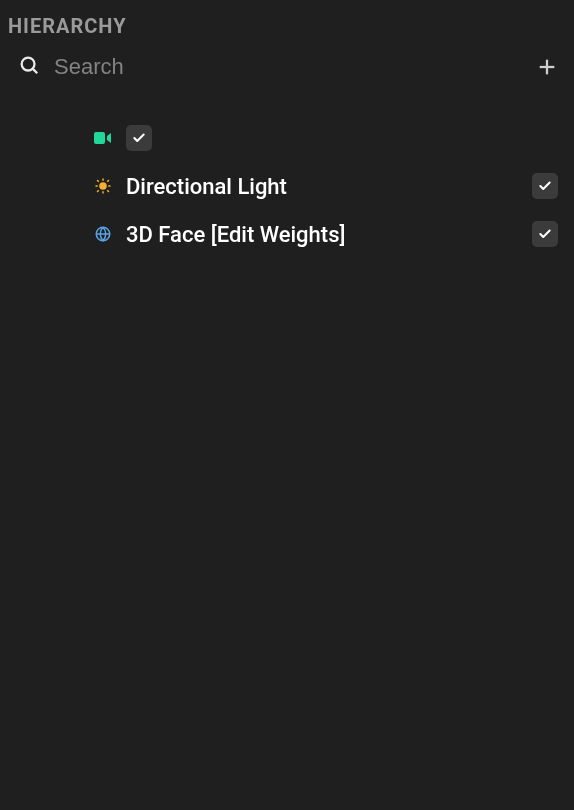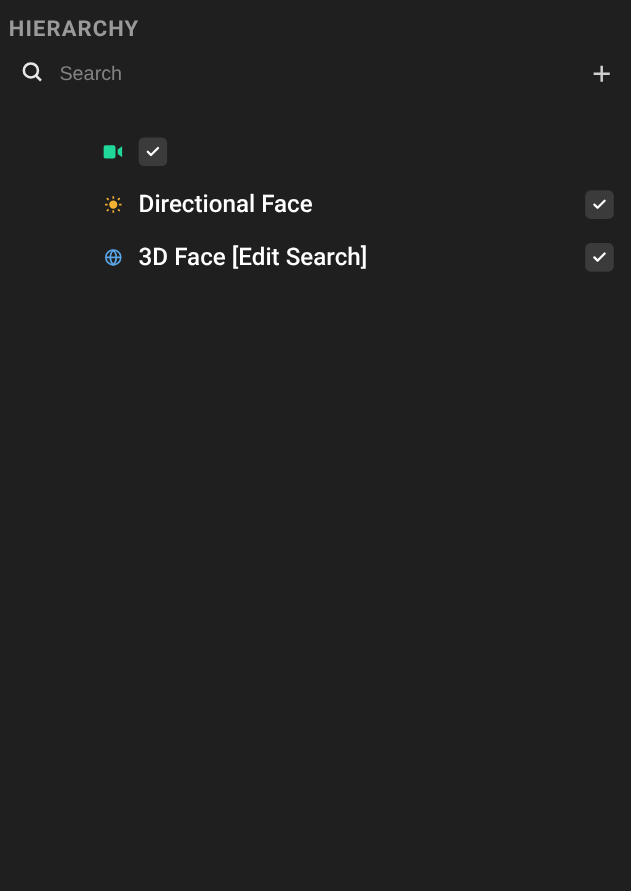--- a/index.html
+++ b/index.html
@@ -29,21 +29,21 @@
     }
     .search-icon {
       flex-shrink: 0;
     }
     .search-input {
       flex: 1;
       background: transparent;
       border: none;
       outline: none;
       color: #14b8a6;
-      font-size: 18px;
+      font-size: 22px;
     }
     .search-input::placeholder {
       color: #838383;
     }
     .add-button {
       flex-shrink: 0;
       cursor: pointer;
       display: flex;
       align-items: center;
       justify-content: center;
@@ -134,38 +134,38 @@
         <line x1="12" y1="2" x2="12" y2="5"></line>
         <line x1="12" y1="19" x2="12" y2="22"></line>
         <line x1="4.2" y1="4.2" x2="6.3" y2="6.3"></line>
         <line x1="17.7" y1="17.7" x2="19.8" y2="19.8"></line>
         <line x1="2" y1="12" x2="5" y2="12"></line>
         <line x1="19" y1="12" x2="22" y2="12"></line>
         <line x1="4.2" y1="19.8" x2="6.3" y2="17.7"></line>
         <line x1="17.7" y1="6.3" x2="19.8" y2="4.2"></line>
       </svg>
     </span>
-    <span class="tree-label">Directional Face</span>
+    <span class="tree-label">Directional Light</span>
     <span class="tree-checkbox">
       <svg width="14" height="14" viewBox="0 0 24 24" fill="none" stroke="#ffffff" stroke-width="3.5" stroke-linecap="round" stroke-linejoin="round">
         <polyline points="20 6 9 17 4 12"></polyline>
       </svg>
     </span>
   </div>
 
   <div class="tree-row">
     <span class="tree-indent"></span>
     <span class="tree-icon">
       <svg width="18" height="18" viewBox="0 0 24 24" fill="none" stroke="#5aa5e6" stroke-width="2">
         <circle cx="12" cy="12" r="9"></circle>
         <line x1="3" y1="12" x2="21" y2="12"></line>
         <path d="M12 3 a 13 13 0 0 1 0 18 a 13 13 0 0 1 0 -18"></path>
       </svg>
     </span>
-    <span class="tree-label">3D Face [Edit Search]</span>
+    <span class="tree-label">3D Face [Edit Weights]</span>
     <span class="tree-checkbox">
       <svg width="14" height="14" viewBox="0 0 24 24" fill="none" stroke="#ffffff" stroke-width="3.5" stroke-linecap="round" stroke-linejoin="round">
         <polyline points="20 6 9 17 4 12"></polyline>
       </svg>
     </span>
   </div>
 
 </div>
 
 </body></html>

